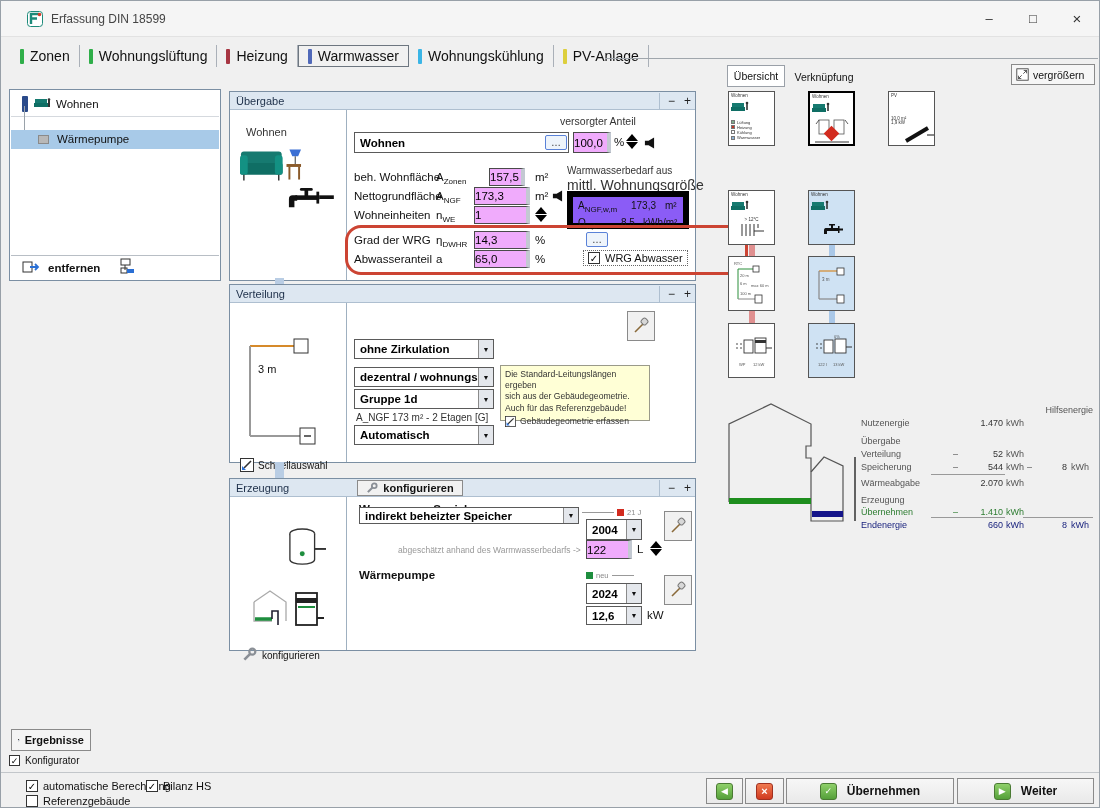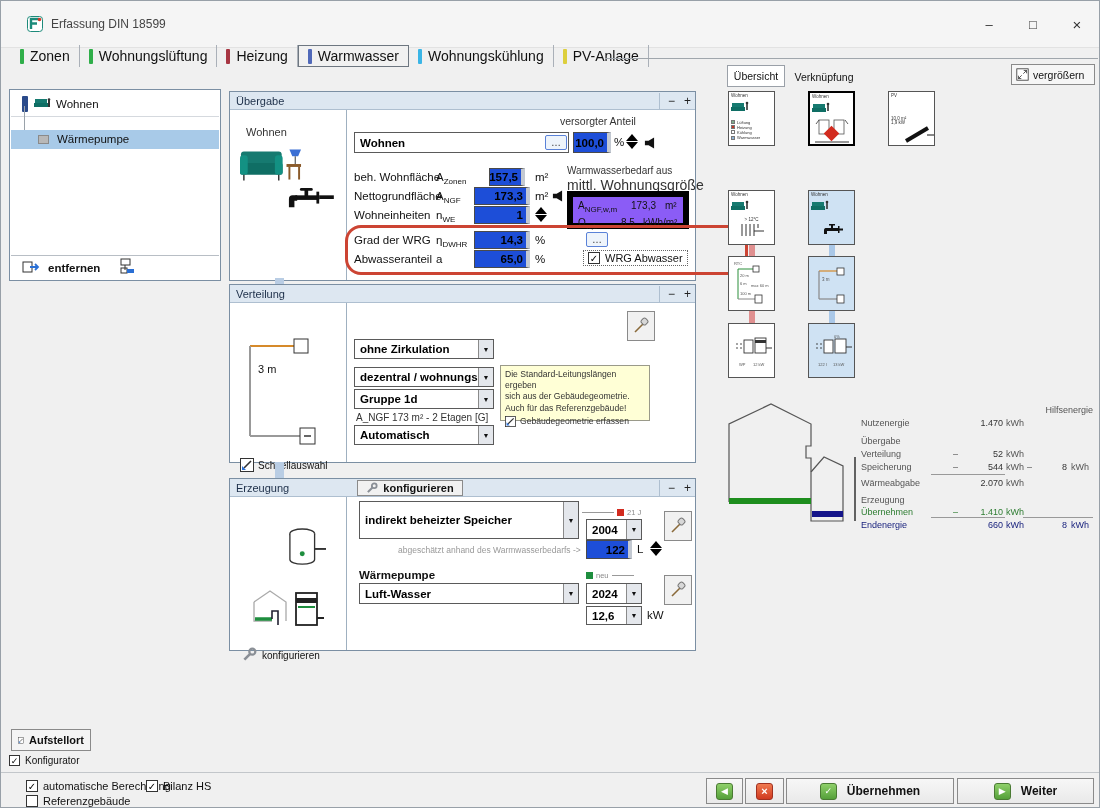--- a/index.html
+++ b/index.html
@@ -1,39 +1,39 @@
 <!DOCTYPE html>
 <html><head>
 <meta charset="utf-8">
 <style>
 *{margin:0;padding:0;box-sizing:border-box;font-family:"Liberation Sans","DejaVu Sans",sans-serif}
 body{background:#8a8f96}
 #app{position:relative;width:1100px;height:808px;background:#f0f0f0;border:1px solid #98a0a8;overflow:hidden}
 .abs{position:absolute}
 
-#titlebar{position:absolute;left:0;top:0;width:100%;height:47px;background:#f5f5f5;border-bottom:1px solid #e2e2e2;display:flex;align-items:center}
+#titlebar{position:absolute;left:0;top:0;width:100%;height:36px;background:#f5f5f5;border-bottom:1px solid #e2e2e2;display:flex;align-items:center}
 #titlebar .ttl{font-size:12px;color:#444;margin-left:8px}
 .winbtn{width:44px;height:28px;display:flex;align-items:center;justify-content:center;font-size:13px;color:#333}
 
 .tabrow{position:absolute;display:flex;align-items:stretch}
 .tab{display:flex;align-items:center;gap:6px;padding:1px 9px;font-size:14px;color:#111;border-right:1px solid #aab0b8;cursor:default}
 .tab.active{border:1px solid #6d7680;background:#f1f1f1}
 .tabbar{width:4px;height:15px;border-radius:1px}
 .stab{display:flex;align-items:center;gap:6px;padding:1px 10px;font-size:11.5px;color:#111;border-right:1px solid #aab0b8}
 .stab.active{border:1px solid #6d7680;background:#f1f1f1}
 .stabbar{width:4px;height:12px}
 
 .panel{position:absolute;background:#fff;border:1px solid #7b8fa3}
 .sec{position:absolute;background:#fff;border:1px solid #7b8fa3}
 .sech{position:absolute;left:0;top:0;right:0;height:18px;background:#dde7f1;border-bottom:1px solid #aebfd0;display:flex;align-items:center;padding:0 6px;font-size:11px;color:#1c2e48}
 .secmp{position:absolute;right:4px;top:1px;height:16px;display:flex;gap:9px;align-items:center;font-size:12px;color:#222;border-left:1px solid #aebfd0;padding-left:8px}
 .leftcol{position:absolute;left:0;top:18px;bottom:0;width:117px;border-right:1px solid #9fb0c0}
 .lbl{position:absolute;font-size:11.5px;color:#111;white-space:nowrap}
 .lbl sub{font-size:8px}
-.inp{position:absolute;background:#1d4ed8;border:1px solid #4a4a4a;border-right:4px solid #c3c9d2;font-weight:bold;font-size:11.5px;color:#000;display:flex;align-items:center;justify-content:flex-end;padding-right:3px}
+.inp{position:absolute;background:#f0abfc;border:1px solid #4a4a4a;border-right:4px solid #c3c9d2;font-weight:normal;font-size:11.5px;color:#000;display:flex;align-items:center;padding-right:3px}
 .dd{position:absolute;background:#fff;border:1px solid #5a5a5a;font-weight:bold;font-size:11.5px;color:#000;display:flex;align-items:center;overflow:hidden;white-space:nowrap}
 .dd .txt{padding-left:5px;overflow:hidden}
 .dd .arr{margin-left:auto;width:15px;align-self:stretch;background:#e4e7ec;border-left:1px solid #8a8a8a;display:flex;align-items:center;justify-content:center;font-size:7px;color:#111;flex:none}
 .spin{position:absolute;display:flex;flex-direction:column;gap:1px;align-items:center}
 .spin .u{width:0;height:0;border-left:6px solid transparent;border-right:6px solid transparent;border-bottom:7px solid #000}
 .spin .d{width:0;height:0;border-left:6px solid transparent;border-right:6px solid transparent;border-top:7px solid #000}
 .cb{width:12px;height:12px;border:1px solid #333;background:#fff;display:inline-flex;align-items:center;justify-content:center;font-size:10px;font-weight:bold;color:#000;flex:none}
 .cbrow{position:absolute;display:flex;align-items:center;gap:5px;font-size:11px;color:#111;white-space:nowrap}
 .dotsbtn{position:absolute;width:22px;height:15px;border:1px solid #5a82d8;background:#eef4fb;border-radius:2px;display:flex;align-items:center;justify-content:center;font-size:10px;color:#333;line-height:0}
 .toolbtn{position:absolute;width:28px;height:30px;background:#f1f1f1;border:1px solid #8a8a8a;display:flex;align-items:center;justify-content:center}
@@ -361,21 +361,21 @@
         <line x1="23" y1="27" x2="30" y2="27" stroke="#222" stroke-width="2"></line>
       </svg>
       <svg class="abs" style="left:12px;top:150px" width="15" height="15" viewBox="0 0 16 16">
         <circle cx="11" cy="5" r="3.2" fill="none" stroke="#8a8f96" stroke-width="2.4"></circle>
         <line x1="2.5" y1="13.5" x2="9" y2="7" stroke="#8a8f96" stroke-width="2.8"></line>
       </svg>
       <div class="lbl link11" style="left:32px;top:153px">konfigurieren</div>
     </div>
 
     <div class="lbl" style="left:129px;top:24px;font-weight:bold">Warmwasser-Speicher</div>
-    <div class="dd" style="left:129px;top:22px;width:220px;height:38px">
+    <div class="dd" style="left:129px;top:28px;width:220px;height:17px">
         <span class="txt">indirekt beheizter Speicher</span>
         <span class="arr">▼</span>
       </div>
     <div class="agebar" style="left:352px;top:29px">
       <span class="ln" style="width:32px"></span>
         <span class="sq" style="background: rgb(210, 43, 31);"></span>
         <span>21 J</span>
     </div>
     <div class="dd" style="left:356px;top:40px;width:56px;height:21px">
         <span class="txt" style="font-weight:bold">2004</span>
@@ -396,24 +396,20 @@
         <span class="u"></span>
         <span class="d"></span>
       </div>
 
     <div class="lbl" style="left:129px;top:90px;font-weight:bold">Wärmepumpe</div>
     <div class="agebar" style="left:356px;top:92px">
       <span class="sq" style="background: rgb(30, 142, 62);"></span>
         <span>neu</span>
         <span class="ln" style="width:22px"></span>
     </div>
-    <div class="dd" style="left:129px;top:104px;width:220px;height:21px">
-        <span class="txt">Luft-Wasser</span>
-        <span class="arr">▼</span>
-      </div>
     <div class="dd" style="left:356px;top:104px;width:56px;height:21px">
         <span class="txt" style="font-weight:bold">2024</span>
         <span class="arr">▼</span>
       </div>
     <div class="toolbtn" style="left:434px;top:96px">
       <svg width="18" height="18" viewBox="0 0 18 18">
         <line x1="3" y1="15" x2="11" y2="7" stroke="#8a6a3a" stroke-width="1.6"></line>
         <rect x="9.5" y="1.5" width="6" height="6" rx="2" transform="rotate(45 12.5 4.5)" fill="#d8d8d8" stroke="#777"></rect>
       </svg>
     </div>
@@ -659,21 +655,21 @@
       <span class="ev">8</span>
       <span style="text-align:center">kWh</span>
     </div>
 
   <div class="abs" style="left:10px;top:728px;width:80px;height:22px;background:#f4f4f4;border:1px solid #8a8a8a;display:flex;align-items:center;gap:5px;padding:0 6px;font-size:11px;font-weight:bold;color:#111">
     <svg width="13" height="13" viewBox="0 0 14 14">
       <rect x="0.5" y="0.5" width="13" height="13" fill="#fff" stroke="#333"></rect>
       <line x1="11" y1="3" x2="4" y2="10" stroke="#333" stroke-width="1.6"></line>
       <polygon points="2,8 2,12 6,12" fill="#2a6fd4"></polygon>
     </svg>
-    <span>Aufstellort</span>
+    <span>Ergebnisse</span>
   </div>
   <div class="cbrow" style="left:8px;top:754px;font-size:10px">
     <span class="cb" style="width:11px;height:11px;font-size:9px">
         <span>✓</span>
       </span>
     <span>Konfigurator</span>
   </div>
 
   <div class="hline" style="left:0;top:771px;width:1100px;border-color:#c2c6ca"></div>
 

